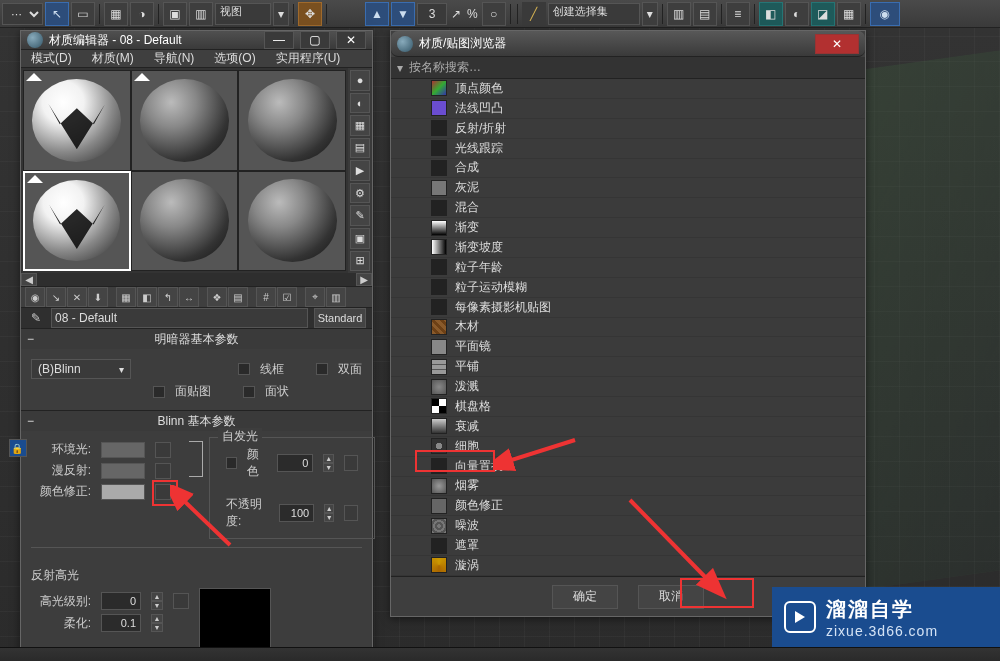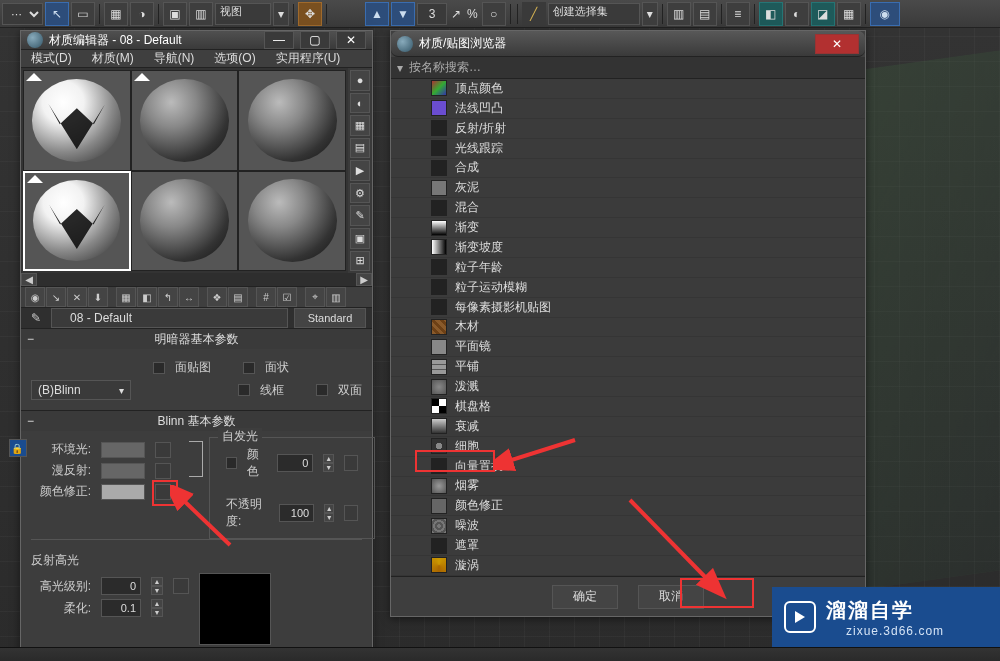--- a/index.html
+++ b/index.html
@@ -158,24 +158,24 @@
   .tool-row .tb { width:20px;height:20px; background:#444;border:1px solid #555;display:flex;align-items:center;justify-content:center;font-size:10px;}
   .tool-row .gap { width:6px; }
 
   .name-row {
     height:26px; background:#2f2f2f;
     display:flex; align-items:center; padding:0 6px; gap:6px;
   }
   .eyedrop { width:18px;height:18px; display:flex;align-items:center;justify-content:center; }
   .name-field {
     flex:1; height:20px; background:#3a3a3a; border:1px solid #555;
-    color:#ddd; padding:0 18px; font-size:12px;
+    color:#ddd; padding:0 3px; font-size:12px;
   }
   .type-btn {
-    width:72px; height:20px; background:#444; border:1px solid #555;
+    width:52px; height:20px; background:#444; border:1px solid #555;
     color:#ddd; font-size:11px; display:flex; align-items:center; justify-content:center;
   }
 
   .rollout {
     background:#3d3d3d;
     border-top:1px solid #222;
   }
   .rollout-header {
     height:20px; background:#3a3a3a;
     display:flex; align-items:center; justify-content:center;
@@ -284,21 +284,21 @@
     background:#1a4c8f;
     display:flex; align-items:center; gap:10px;
     padding:0 12px; color:#fff;
   }
   .watermark .play {
     width:32px; height:32px; border:2px solid #fff; border-radius:6px;
     display:flex;align-items:center;justify-content:center;
   }
   .watermark .play::after { content:""; width:0;height:0;border-left:10px solid #fff;border-top:6px solid transparent;border-bottom:6px solid transparent;}
   .watermark .big { font-size:20px; font-weight:bold; letter-spacing:2px;}
-  .watermark .small { font-size:12px; letter-spacing:1px; color:#d4e3f5;margin-left:20px;}
+  .watermark .small { font-size:14px; letter-spacing:1px; color:#d4e3f5;}
   
   .timeline {
     position:absolute; left:0; right:0; bottom:0; height:14px;
     background:linear-gradient(#333,#2a2a2a);
     border-top:1px solid #111;
   }
 </style>
 </head>
 <body>
 
@@ -436,35 +436,35 @@
     <div class="type-btn">Standard</div>
   </div>
 
   <div class="rollout">
     <div class="rollout-header">
       <span class="toggle">−</span>
       <span>明暗器基本参数</span>
     </div>
     <div class="rollout-body">
       <div class="row">
-        <div style="width:112px"></div>
-        <span class="chk"></span>
-        <span>面贴图</span>
-        <span style="width:12px"></span>
-        <span class="chk"></span>
-        <span>面状</span>
-      </div>
-      <div class="row">
         <div class="combo">(B)Blinn</div>
         <div style="flex:1"></div>
         <span class="chk"></span>
         <span>线框</span>
         <span style="width:12px"></span>
         <span class="chk"></span>
         <span>双面</span>
+      </div>
+      <div class="row">
+        <div style="width:112px"></div>
+        <span class="chk"></span>
+        <span>面贴图</span>
+        <span style="width:12px"></span>
+        <span class="chk"></span>
+        <span>面状</span>
       </div>
     </div>
   </div>
 
   <div class="rollout">
     <div class="rollout-header">
       <span class="toggle">−</span>
       <span>Blinn 基本参数</span>
     </div>
     <div class="rollout-body">
@@ -507,21 +507,21 @@
             <span class="spin">100</span>
             <div class="spin-arrows">
                 <span>▲</span>
                 <span>▼</span>
               </div>
             <span class="map-slot"></span>
           </div>
         </div>
       </div>
 
-      <div style="border-top:1px solid #555; padding-top:12px;">
+      <div style="margin-top:8px; border-top:1px solid #555; padding-top:19px;">
         <div style="margin-bottom:4px;">反射高光</div>
         <div style="display:flex;">
           <div>
             <div class="row">
               <span class="label">高光级别:</span>
               <span class="spin">0</span>
               <div class="spin-arrows">
                   <span>▲</span>
                   <span>▼</span>
                 </div>

